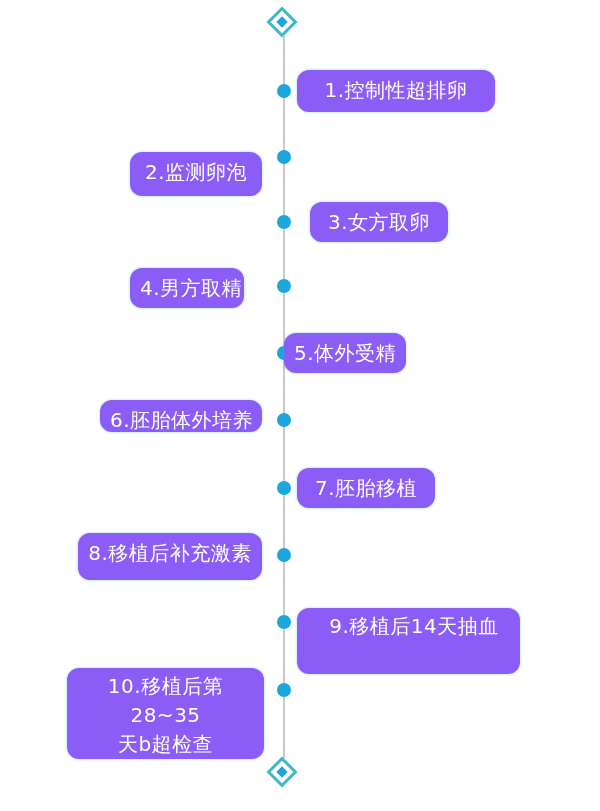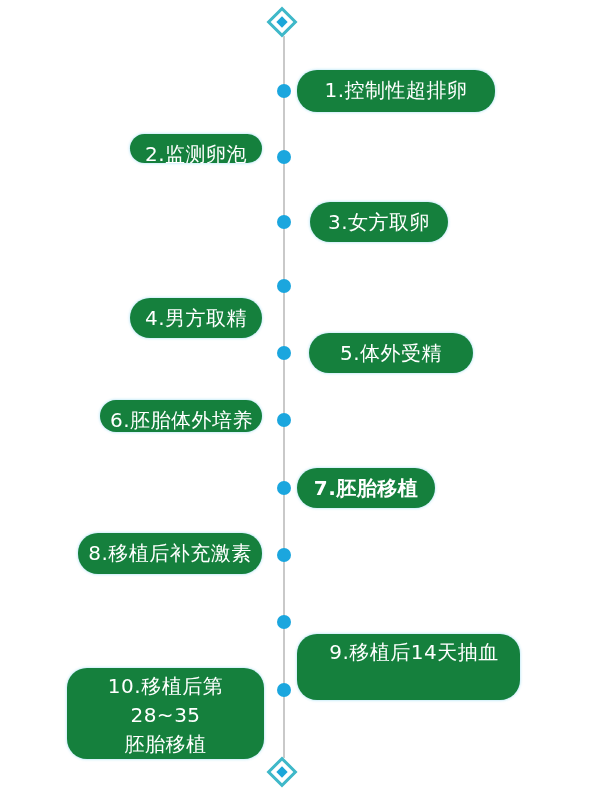--- a/index.html
+++ b/index.html
@@ -22,22 +22,22 @@
       position: absolute; left: 50%; top: 50%; width: 8px; height: 8px;
       margin-left: -4px; margin-top: -4px;
       background: #1ba6d9;
     }
     .dot {
       position: absolute; width: 14px; height: 14px; border-radius: 50%;
       background: #1ba6de; left: 277px;
     }
     .step {
       position: absolute; box-sizing: border-box;
-      background: #15803d; color: #ffffff;
-      border-radius: 20px;
+      background: #8b5cf6; color: #ffffff;
+      border-radius: 12px;
       box-shadow: 0 0 3px rgba(26,176,227,0.45);
       font-size: 20px; line-height: 26px;
       padding: 7px 10px;
       white-space: nowrap;
       text-align: center;
       letter-spacing: 0.5px;
     }
     .step.two-line { white-space: normal; line-height: 29px; padding: 4px 8px; }
   </style>
 </head>
@@ -58,29 +58,29 @@
   <div class="dot" style="top:215px;"></div>
   <div class="dot" style="top:279px;"></div>
   <div class="dot" style="top:346px;"></div>
   <div class="dot" style="top:413px;"></div>
   <div class="dot" style="top:481px;"></div>
   <div class="dot" style="top:548px;"></div>
   <div class="dot" style="top:615px;"></div>
   <div class="dot" style="top:683px;"></div>
 
   <div class="step" style="left:297px; top:70px; width:198px; height:42px;">1.控制性超排卵</div>
-  <div class="step" style="left:130px; top:134px; width:132px; height:29px;">2.监测卵泡</div>
+  <div class="step" style="left:130px; top:152px; width:132px; height:44px;">2.监测卵泡</div>
   <div class="step" style="left:297px; top:202px; width:138px; height:40px;margin-left:13px;">3.女方取卵</div>
-  <div class="step" style="left:130px; top:268px; width:132px; height:40px;margin-top:30px;">4.男方取精</div>
-  <div class="step" style="left:309px; top:333px; width:164px; height:40px;">5.体外受精</div>
+  <div class="step" style="left:130px; top:268px; width:114px; height:40px;">4.男方取精</div>
+  <div class="step" style="left:284px; top:333px; width:122px; height:40px;">5.体外受精</div>
   <div class="step" style="left:100px; top:400px; width:162px; height:32px;">6.胚胎体外培养</div>
-  <div class="step" style="left:297px; top:468px; width:138px; height:40px;font-weight:bold;">7.胚胎移植</div>
-  <div class="step" style="left:78px; top:533px; width:184px; height:41px;">8.移植后补充激素</div>
+  <div class="step" style="left:297px; top:468px; width:138px; height:40px;">7.胚胎移植</div>
+  <div class="step" style="left:78px; top:533px; width:184px; height:47px;">8.移植后补充激素</div>
 
-  <div class="step two-line" style="left:297px; top:634px; width:223px; height:66px;padding-left:19px;">
+  <div class="step two-line" style="left:297px; top:608px; width:223px; height:66px;padding-left:19px;">
     <div>9.移植后14天抽血</div>
   </div>
 
   <div class="step two-line" style="left:67px; top:668px; width:197px; height:91px;">
     <div>10.移植后第28~35</div>
-    <div>胚胎移植</div>
+    <div>天b超检查</div>
   </div>
 </div>
 
 </body></html>

